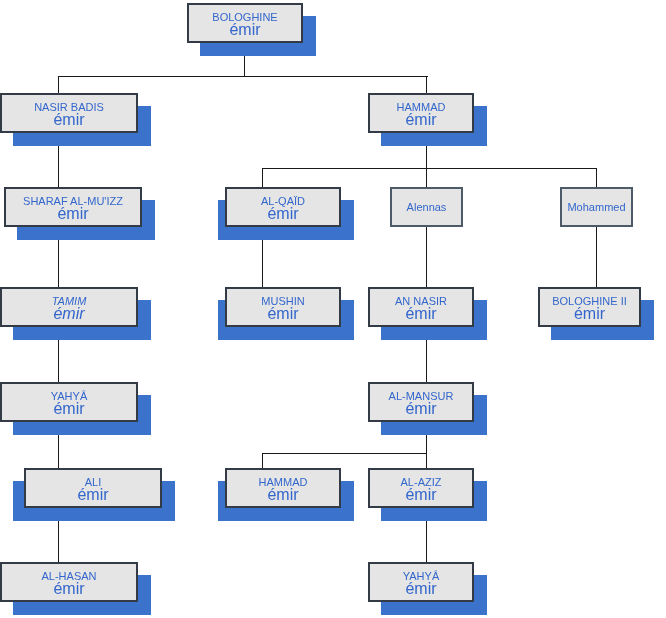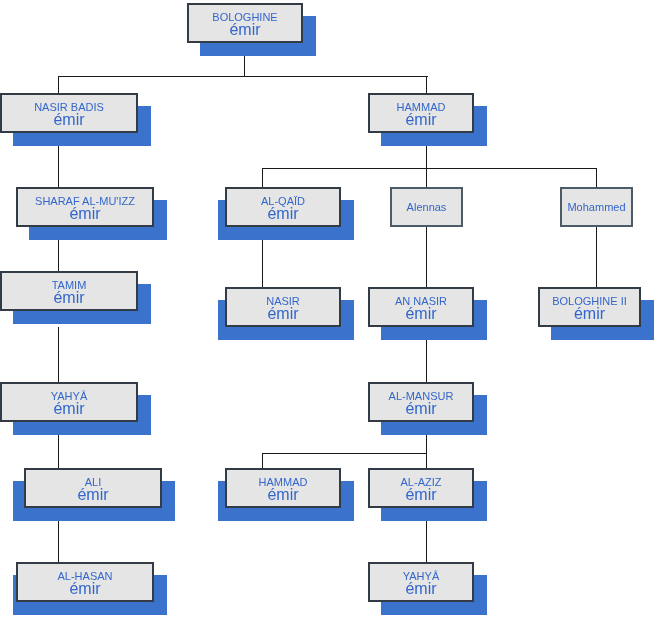--- a/index.html
+++ b/index.html
@@ -92,21 +92,21 @@
     </div>
   </div>
   <div class="node big colC" style="left:368px;top:93px;">
     <div class="shadow"></div>
     <div class="box">
       <div class="name">HAMMAD</div>
       <div class="sub">émir</div>
     </div>
   </div>
 
-  <div class="node big" style="left:16px;top:187px;">
+  <div class="node big" style="left:4px;top:187px;">
     <div class="shadow"></div>
     <div class="box">
       <div class="name">SHARAF AL-MU'IZZ</div>
       <div class="sub">émir</div>
     </div>
   </div>
   <div class="node big colB" style="left:205px;top:187px;">
     <div class="shadow"></div>
     <div class="box">
       <div class="name">AL-QAÏD</div>
@@ -117,31 +117,31 @@
     <div class="box">
       <div class="name">Alennas</div>
     </div>
   </div>
   <div class="node small" style="left:560px;top:187px;">
     <div class="box">
       <div class="name">Mohammed</div>
     </div>
   </div>
 
-  <div class="node big" style="left:0px;top:271px;">
+  <div class="node big" style="left:0px;top:287px;font-style:italic;">
     <div class="shadow"></div>
     <div class="box">
       <div class="name">TAMIM</div>
       <div class="sub">émir</div>
     </div>
   </div>
   <div class="node big colB" style="left:205px;top:287px;">
     <div class="shadow"></div>
     <div class="box">
-      <div class="name">NASIR</div>
+      <div class="name">MUSHIN</div>
       <div class="sub">émir</div>
     </div>
   </div>
   <div class="node big colC" style="left:368px;top:287px;">
     <div class="shadow"></div>
     <div class="box">
       <div class="name">AN NASIR</div>
       <div class="sub">émir</div>
     </div>
   </div>
@@ -183,21 +183,21 @@
     </div>
   </div>
   <div class="node big colC" style="left:368px;top:468px;">
     <div class="shadow"></div>
     <div class="box">
       <div class="name">AL-AZIZ</div>
       <div class="sub">émir</div>
     </div>
   </div>
 
-  <div class="node big" style="left:0px;top:562px;padding-left:16px;">
+  <div class="node big" style="left:0px;top:562px;">
     <div class="shadow"></div>
     <div class="box">
       <div class="name">AL-HASAN</div>
       <div class="sub">émir</div>
     </div>
   </div>
   <div class="node big colC" style="left:368px;top:562px;">
     <div class="shadow"></div>
     <div class="box">
       <div class="name">YAHYÂ</div>

